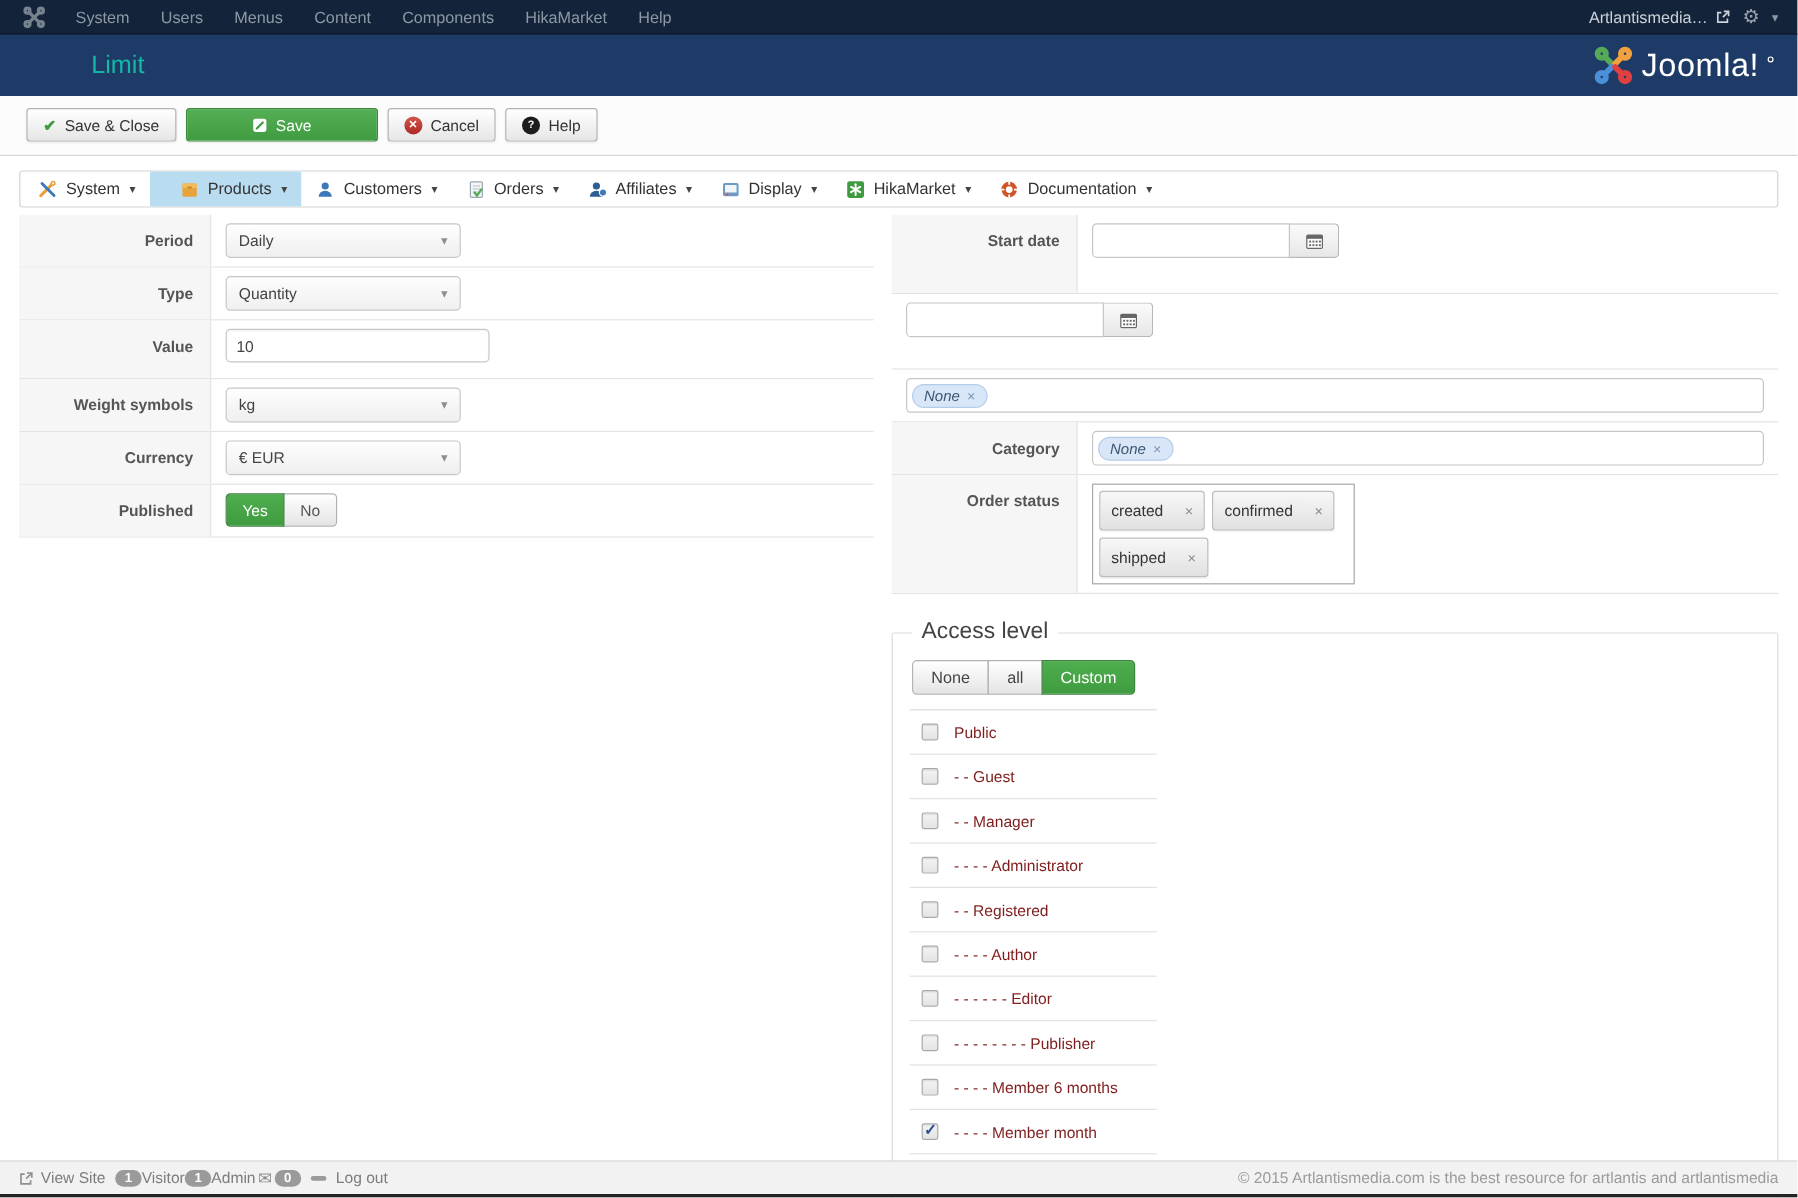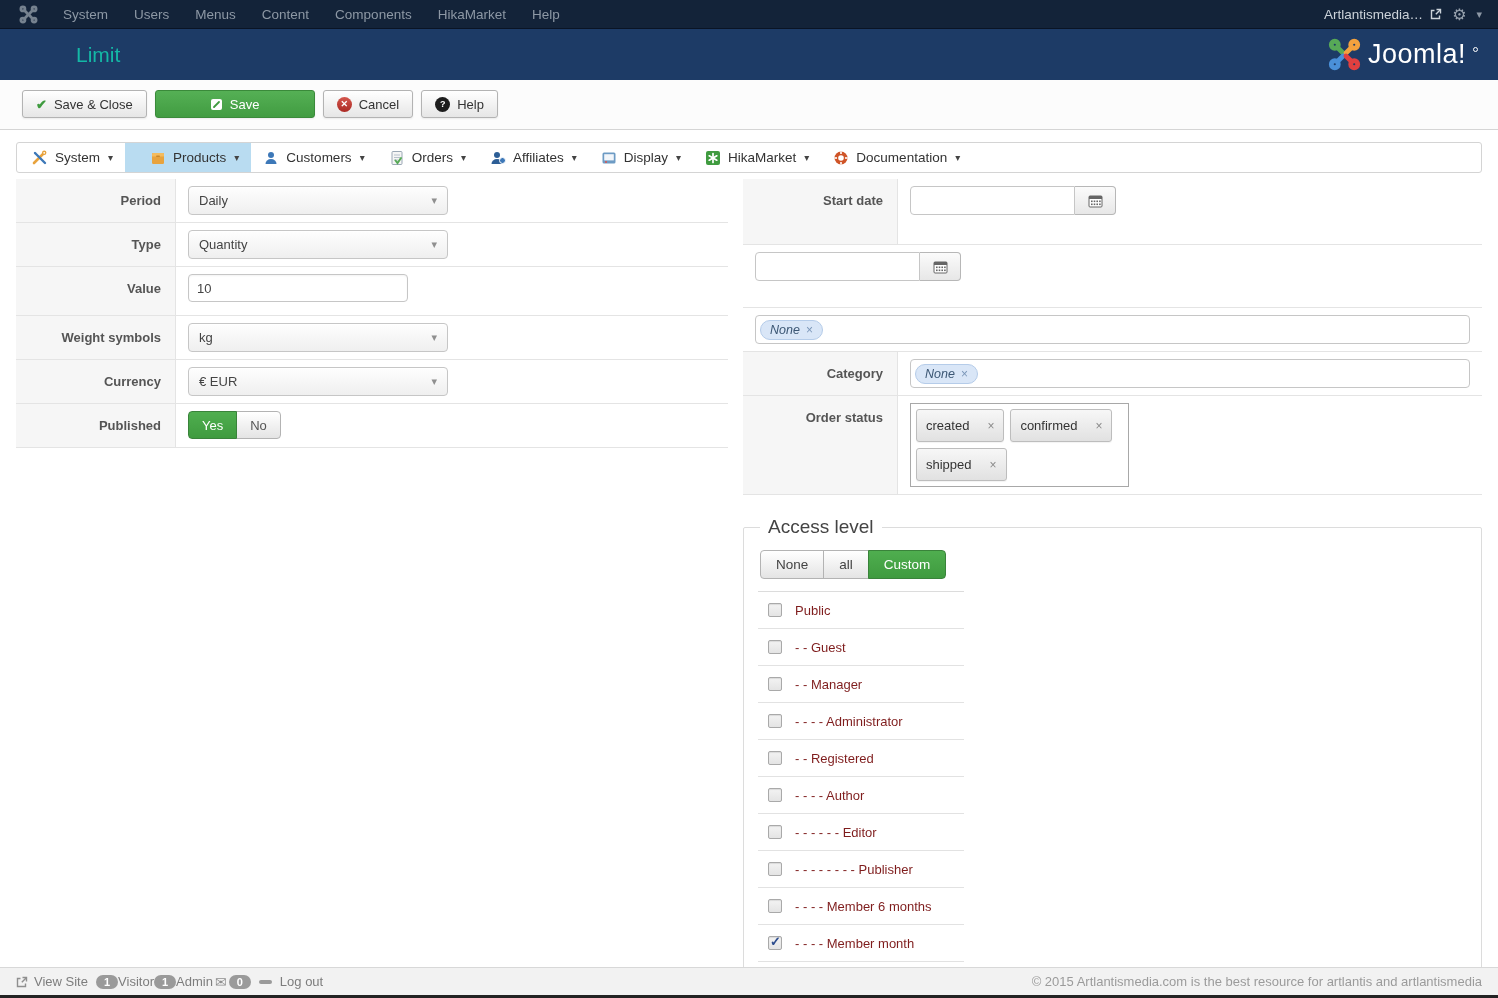--- a/index.html
+++ b/index.html
@@ -49,21 +49,21 @@
   .col-right { flex:1; margin-left:15px; }
 
   .frow { display:flex; border-bottom:1px solid #e4e4e4; }
   .flabel { width:160px; background:#f6f6f6; border-right:1px solid #e4e4e4; text-align:right;
             padding:14px 14px 0 0; font-weight:bold; color:#555; flex:none; }
   .flabel-r { width:155px; }
   .ffield { flex:1; padding:7px 12px 7px 12px; }
   .row-42 { min-height:43px; } .row-48 { min-height:49px; } .row-66 { min-height:66px; } .row-63 { min-height:63px; }
   .row-44 { min-height:44px; } .row-74 { min-height:75px; }
 
-  .sel { width:260px; height:29px; border:1px solid #c6c6c6; border-radius:4px;
+  .sel { width:196px; height:29px; border:1px solid #c6c6c6; border-radius:4px;
          background:linear-gradient(#fefefe,#efefef); display:flex; align-items:center; justify-content:space-between;
          padding:0 10px; color:#444; cursor:pointer; box-shadow:0 1px 0 rgba(255,255,255,.7) inset; }
   .sel-caret { color:#8f8f8f; font-size:11px; }
 
   .text-input { width:220px; height:28px; border:1px solid #c6c6c6; border-radius:4px; padding:0 8px;
                 font-size:13px; color:#444; font-family:inherit; box-shadow:inset 0 1px 2px rgba(0,0,0,.05); }
 
   .btn-group { display:inline-flex; }
   .btn-toggle { height:28px; padding:0 13px; border:1px solid #b3b3b3; background:linear-gradient(#fff,#e4e4e4);
                 color:#555; font-size:13px; cursor:pointer; font-family:inherit; margin-left:-1px; }

